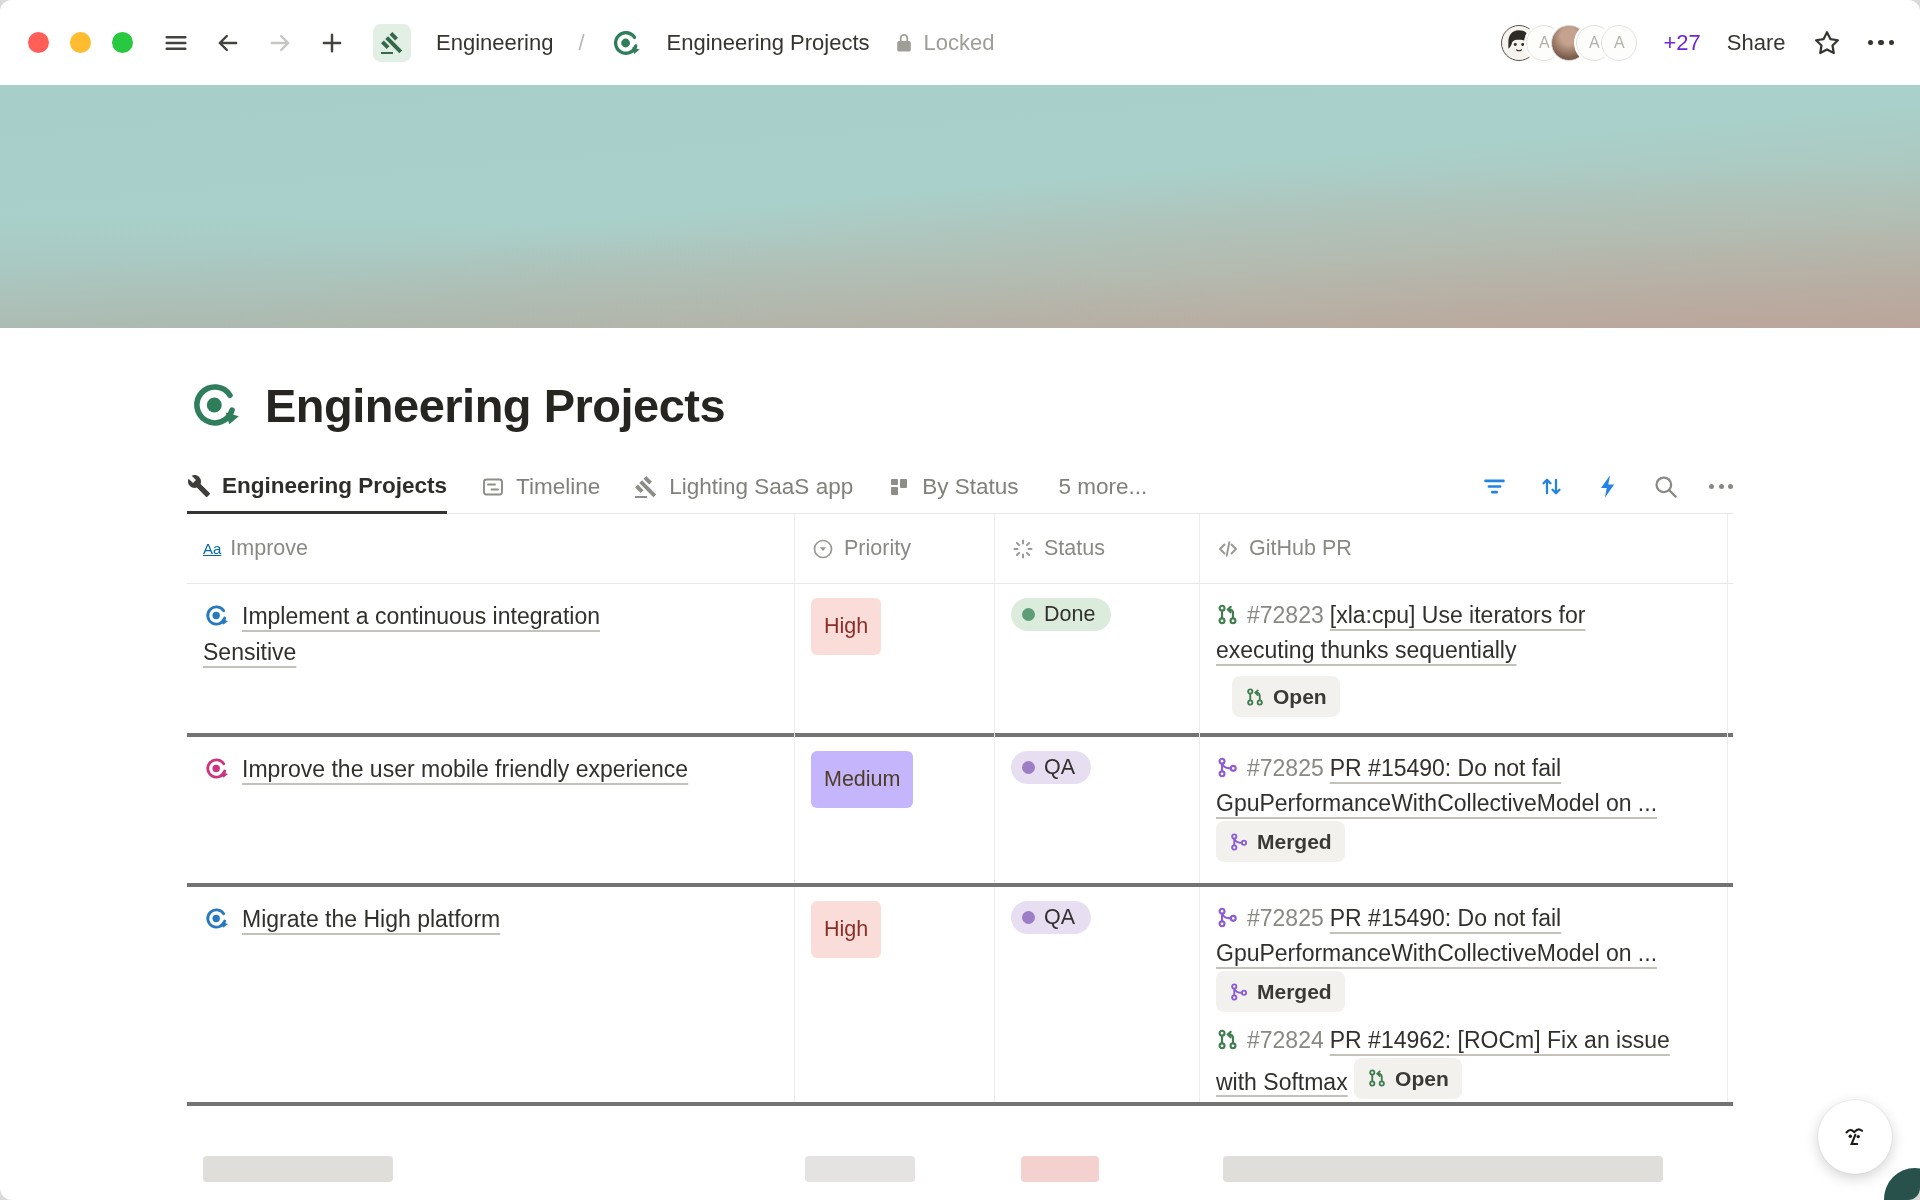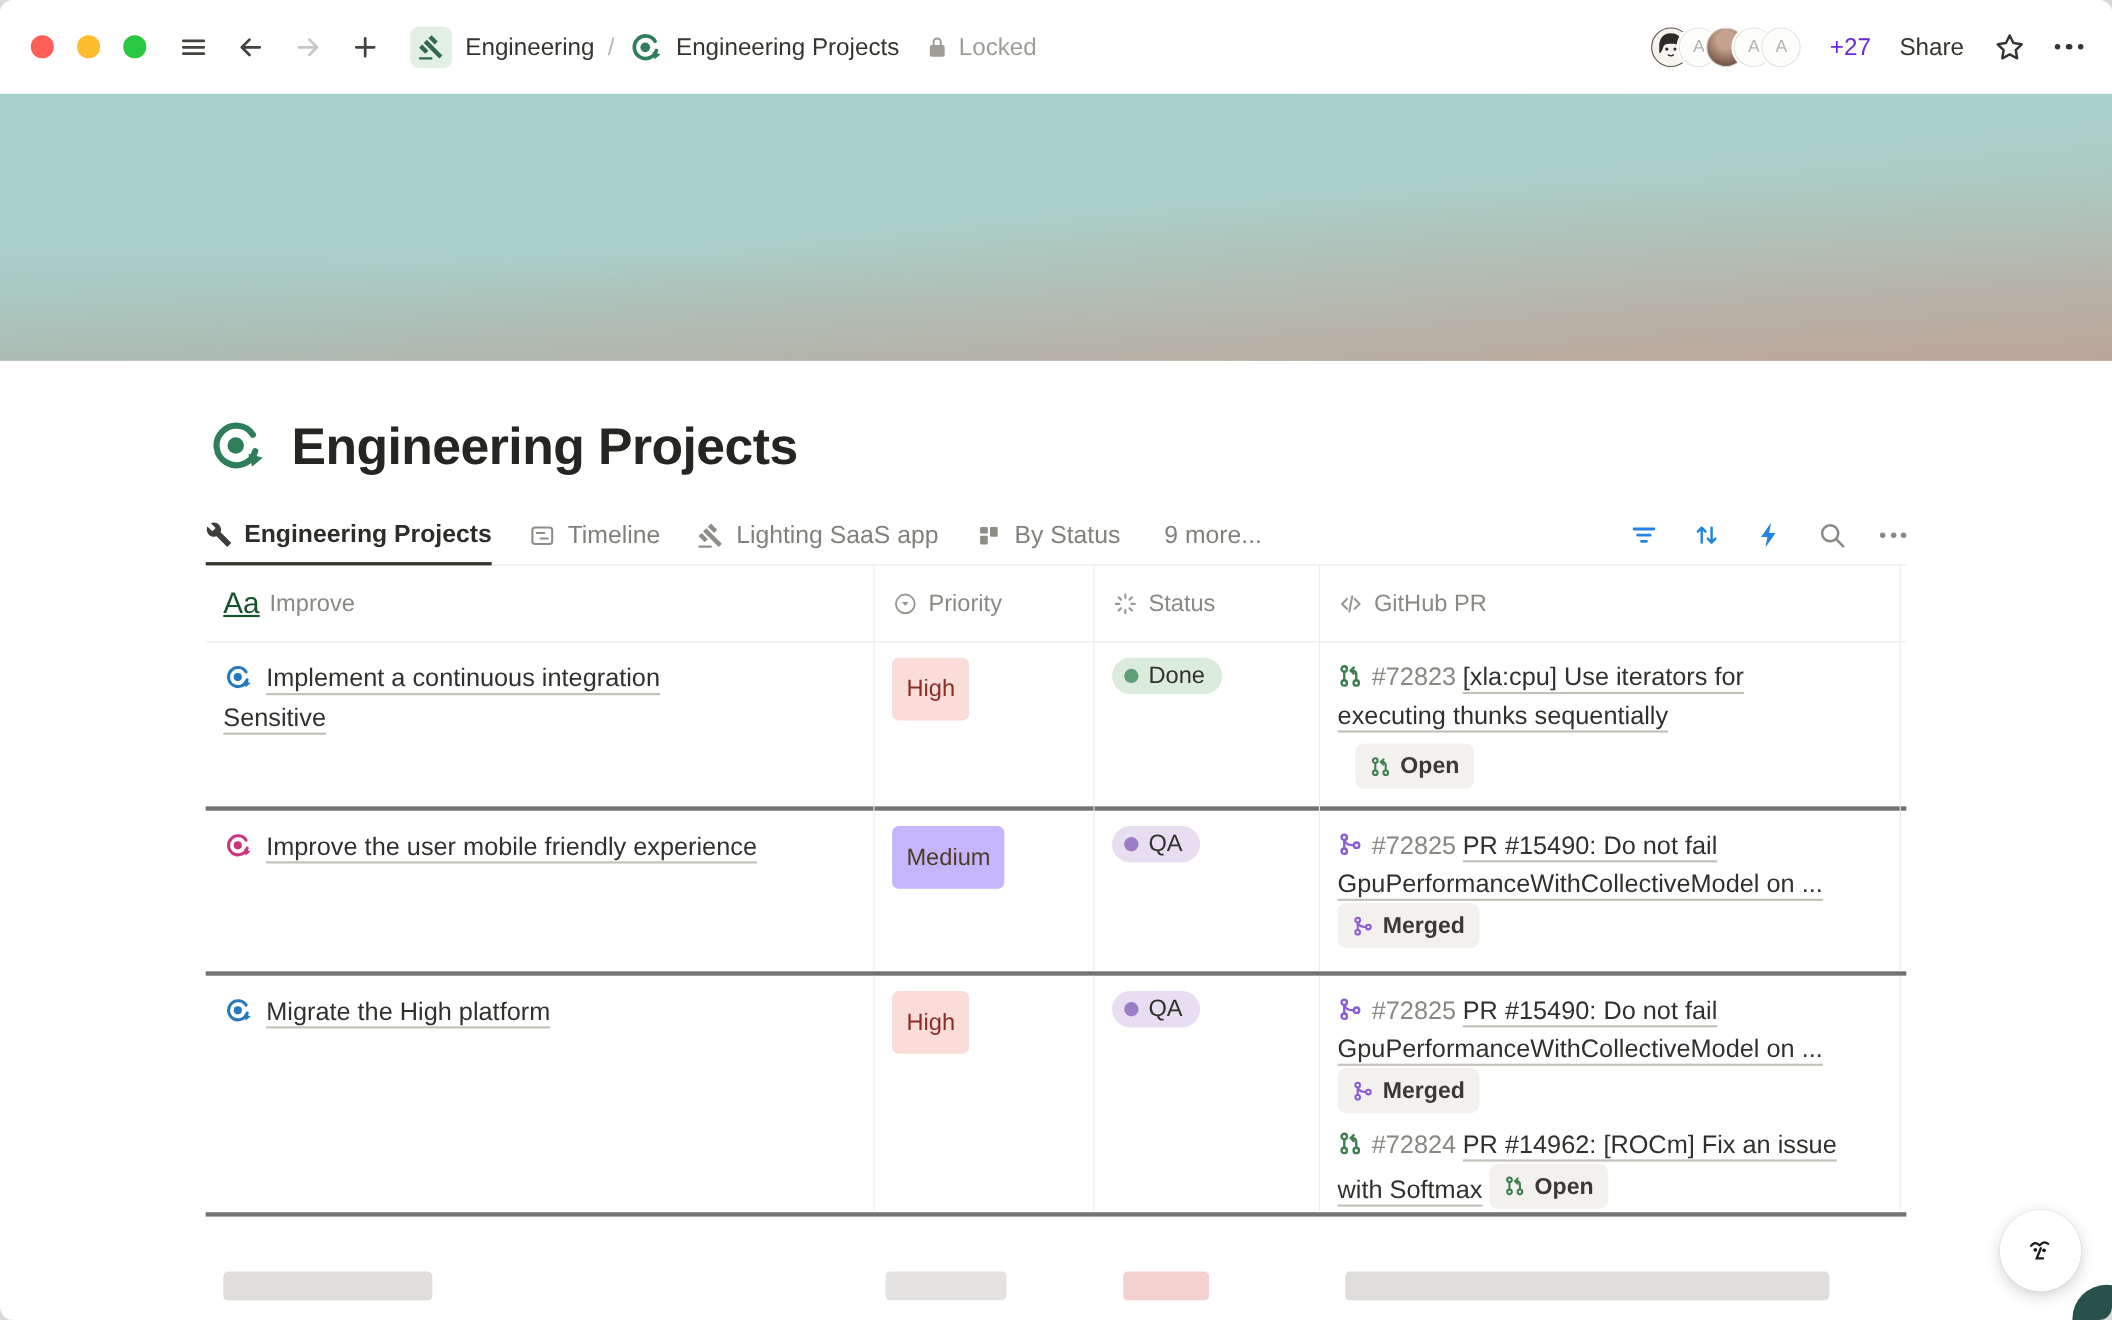--- a/index.html
+++ b/index.html
@@ -7,21 +7,21 @@
   .window { position:relative; width:1920px; height:1200px; background:#ffffff; border-radius:12px; overflow:hidden; }
 
   
   .topbar { position:relative; height:85px; background:#ffffff; display:flex; align-items:center; padding-left:28px; }
   .traffic { display:flex; gap:21px; margin-right:26px; }
   .light { width:21px; height:21px; border-radius:50%; }
   .light.red{background:#ff5f57}.light.yellow{background:#febc2e}.light.green{background:#28c840}
   .tb-btn { width:34px; height:34px; display:flex; align-items:center; justify-content:center; color:#45433e; margin-right:18px; cursor:pointer; }
   .tb-btn svg{ width:28px; height:28px; }
   .tb-btn.dim{ color:#c8c6c2; }
-  .crumb { display:flex; align-items:center; gap:12px; font-size:22px; color:#36342f; margin-left:6px; }
+  .crumb { display:flex; align-items:center; gap:25px; font-size:22px; color:#36342f; margin-left:6px; }
   .crumb-icon-box { width:38px; height:38px; border-radius:8px; background:#e1efe4; display:flex; align-items:center; justify-content:center; color:#33694a; }
   .crumb-icon-box svg{ width:24px; height:24px; }
   .crumb-cycle { width:32px; height:32px; color:#2e7d5b; }
   .crumb-sep { color:#b9b7b2; }
   .lockwrap { display:flex; align-items:center; gap:8px; margin-left:22px; color:#9f9d98; font-size:22px; }
   .lockwrap svg{ width:24px; height:24px; }
   .topbar-right { position:absolute; right:26px; top:0; height:85px; display:flex; align-items:center; gap:26px; }
   .avatars { display:flex; align-items:center; }
   .avatar { width:36px; height:36px; border-radius:50%; background:#fdfdfc; border:1px solid #e4e2de; box-shadow:0 0 0 2px #fff; display:flex; align-items:center; justify-content:center; font-size:16px; color:#b5b2ac; }
   .avatar + .avatar { margin-left:-11px; }
@@ -61,21 +61,21 @@
   .vt-icon.gray { color:#8a8883; }
   .tdots { display:flex; gap:4.5px; cursor:pointer; }
   .tdots i { width:5px; height:5px; border-radius:50%; background:#8a8883; }
 
   
   .thead, .trow { display:grid; grid-template-columns:608px 200px 205px 528px; }
   .thead { height:70px; border-bottom:1px solid #e9e8e5; }
   .hcell { display:flex; align-items:center; gap:9px; color:#8b8984; font-size:21.5px; padding-left:16px; border-right:1px solid #ececea; cursor:pointer; }
   .hcell:last-child { border-right:1px solid #ececea; }
   .hcell svg { width:24px; height:24px; color:#9a9893; }
-  .aa { font-size:27px; color:#14532d;text-decoration:underline; }
+  .aa { font-size:15px; color:#0369a1;text-decoration:underline; }
 
   .trow { border-bottom:4px solid #737373; position:relative; }
   .tcell { padding:14px 16px 10px 16px; border-right:1px solid #ececea; }
   .tcell:last-child { border-right:1px solid #ececea; }
   .row1 { height:153px; } .row2 { height:150px; } .row3 { height:219px; overflow:hidden; }
 
   .proj-cell { padding-right:96px; font-size:23px; line-height:36px; color:#32302c; }
   .proj-icon { display:inline-block; width:27px; height:27px; vertical-align:-5px; margin-right:12px; }
   .proj-icon.blue { color:#2779bd; } .proj-icon.pink { color:#c9367f; }
   .proj-title { font-weight:500; text-decoration:underline; text-decoration-color:#c4c1b9; text-decoration-thickness:1.5px; text-underline-offset:6px; cursor:pointer; }
@@ -234,21 +234,21 @@
         <span>Lighting SaaS app</span>
       </span>
       <span class="tab">
         <svg viewBox="0 0 24 24" fill="currentColor">
             <rect x="4" y="4" width="7" height="6" rx="1"></rect>
             <rect x="13" y="4" width="7" height="9" rx="1"></rect>
             <rect x="4" y="12" width="7" height="8" rx="1"></rect>
           </svg>
         <span>By Status</span>
       </span>
-      <span class="more-tabs">9 more...</span>
+      <span class="more-tabs">5 more...</span>
 
       <span class="view-toolbar">
         <span class="vt-icon blue">
           <svg viewBox="0 0 24 24" fill="none" stroke="currentColor" stroke-width="2.3" stroke-linecap="round">
               <path d="M4 7h16M7 12h10M10 17h4"></path>
             </svg>
         </span>
         <span class="vt-icon blue">
           <svg viewBox="0 0 24 24" fill="none" stroke="currentColor" stroke-width="2" stroke-linecap="round" stroke-linejoin="round">
               <path d="M8 18V6M4.9 9.1L8 6l3.1 3.1M16 6v12M12.9 14.9L16 18l3.1-3.1"></path>

